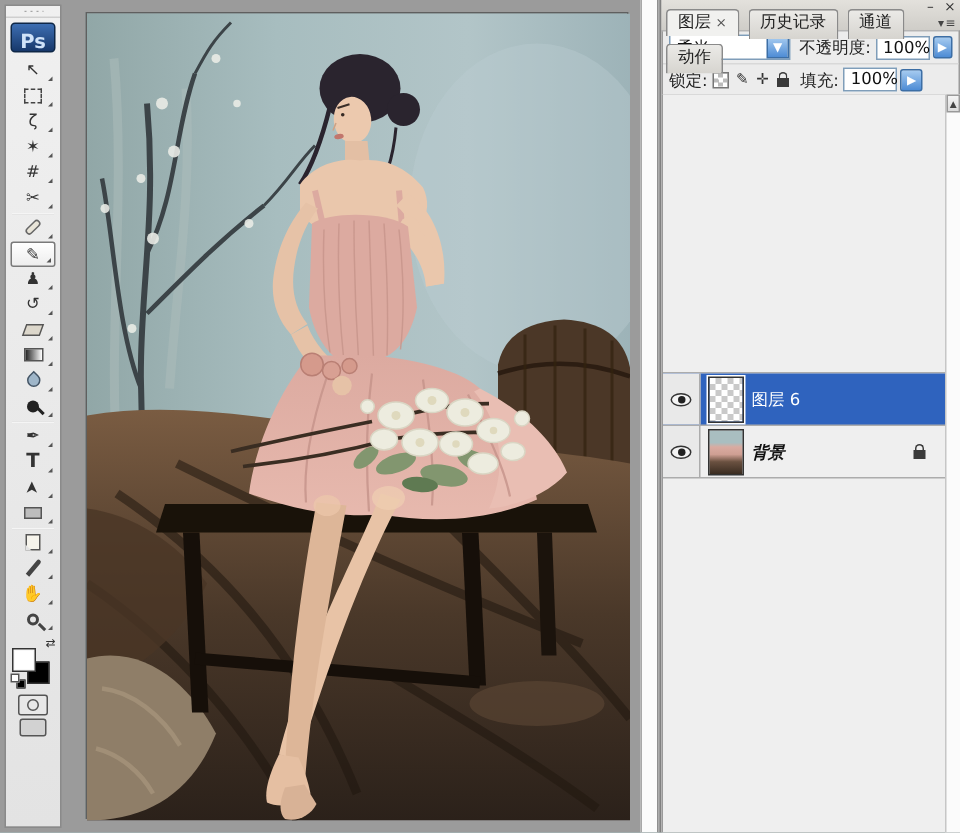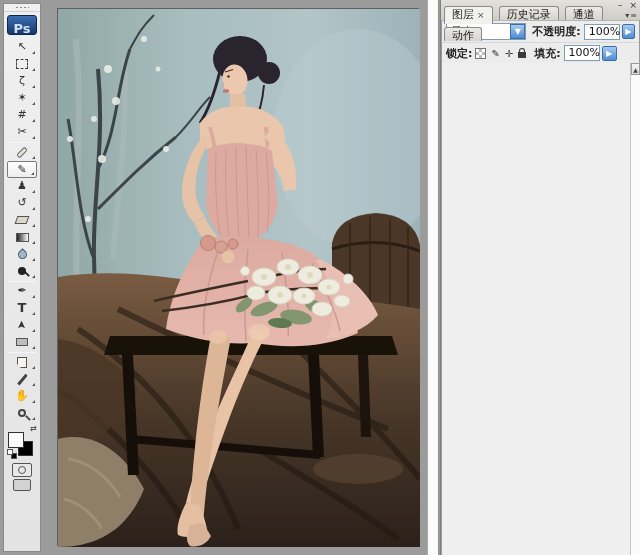--- a/index.html
+++ b/index.html
@@ -53,31 +53,31 @@
   .smode { width:18px; height:12px; margin:2px auto; border:1px solid #555; border-radius:2px; background:#d2d2d2; }
 
   
   #photo { position:absolute; left:57px; top:8px; width:362px; height:538px; border:1px solid #5f5f5f; background:#a7bdbf; }
   #photo svg { display:block; }
   #wellstrip { position:absolute; left:427px; top:0; width:12px; height:555px; background:#FBFBFB; border-left:1px solid #a8a8a8; border-right:1px solid #8f8f8f; }
 
   
   #panel { position:absolute; left:440px; top:0; width:200px; height:555px; background:#D9D7D2; border-left:1px solid #808080; }
   .tabbar { position:relative; height:20px; padding-top:3px; padding-left:3px; background:linear-gradient(180deg,#E3E1DC,#CFCDC8); }
-  .tab { display:inline-block; height:14px; padding:0 7px; margin-right:1px; font-size:11px; line-height:16px; color:#222;
+  .tab { display:inline-block; height:20px; padding:0 7px; margin-right:1px; font-size:11px; line-height:16px; color:#222;
     background:linear-gradient(180deg,#EBEAE7,#D6D4CF); border:1px solid #8a8a8a; border-bottom:none; border-radius:3px 3px 0 0; cursor:pointer; }
   .tab.active { background:#F1F1EF; height:18px; position:relative; z-index:2; }
   .tab .tclose { font-size:9px; color:#555; margin-left:3px; }
   .winbtns { position:absolute; right:3px; top:0; font-size:9px; color:#333; }
   .winbtns span { margin-left:4px; cursor:pointer; }
   .pmenu { position:absolute; right:2px; top:11px; font-size:8px; color:#444; letter-spacing:1px; cursor:pointer; }
   .controls { background:#ECECEC; border:1px solid #9a9a9a; border-top:1px solid #b5b5b5; }
   .crow { height:21px; display:flex; align-items:center; padding:0 4px; }
   .crow + .crow { border-top:1px solid #d8d8d8; }
-  .clabel { font-size:11px; color:#222; margin-right:3px; white-space:nowrap;font-weight:bold; }
+  .clabel { font-size:11px; color:#222; margin-right:3px; white-space:nowrap; }
   .selectbox { display:flex; width:92px; height:17px; border:1px solid #7F9DB9; background:#fff; margin-right:6px; }
   .selectbox .sval { flex:1; font-size:11px; line-height:15px; padding-left:4px; color:#111; }
   .dropbtn,.spinbtn { width:15px; height:15px; background:linear-gradient(180deg,#A6CBF0,#4E8CD5); border:1px solid #3C6EA5; color:#fff;
     font-size:8px; text-align:center; line-height:14px; cursor:pointer; }
   .valbox { width:36px; height:16px; border:1px solid #7F9DB9; background:#fff; font-size:11px; line-height:14px; padding-left:4px; color:#111; }
   .spinbtn { margin-left:2px; border-radius:2px; }
   .lockicons { display:flex; align-items:center; gap:5px; margin-right:8px; }
   .lk-checker { width:11px; height:11px; border:1px solid #777;
     background:conic-gradient(#bbb 25%,#fff 0 50%,#bbb 0 75%,#fff 0) 0 0/6px 6px; }
   .lk-glyph { font-size:10px; color:#333; line-height:11px; }
@@ -359,14 +359,35 @@
       <span class="clabel">填充:</span>
       <span class="valbox">100%</span>
       <span class="spinbtn">▶</span>
     </div>
   </div>
 
   <div class="list">
     <div class="scrollbar">
       <div class="scroll-btn">▲</div>
     </div>
+    <div class="rows">
+      <div class="layer-row selected">
+        <span class="eye-cell">
+            <span class="eye">
+              <i></i>
+            </span>
+          </span>
+        <i class="thumb checker"></i>
+        <span class="lname">图层 6</span>
+      </div>
+      <div class="layer-row">
+        <span class="eye-cell">
+            <span class="eye">
+              <i></i>
+            </span>
+          </span>
+        <i class="thumb photo"></i>
+        <span class="lname italic">背景</span>
+        <i class="padlock rowlock"></i>
+      </div>
+    </div>
   </div>
 </div>
 
 </body></html>

